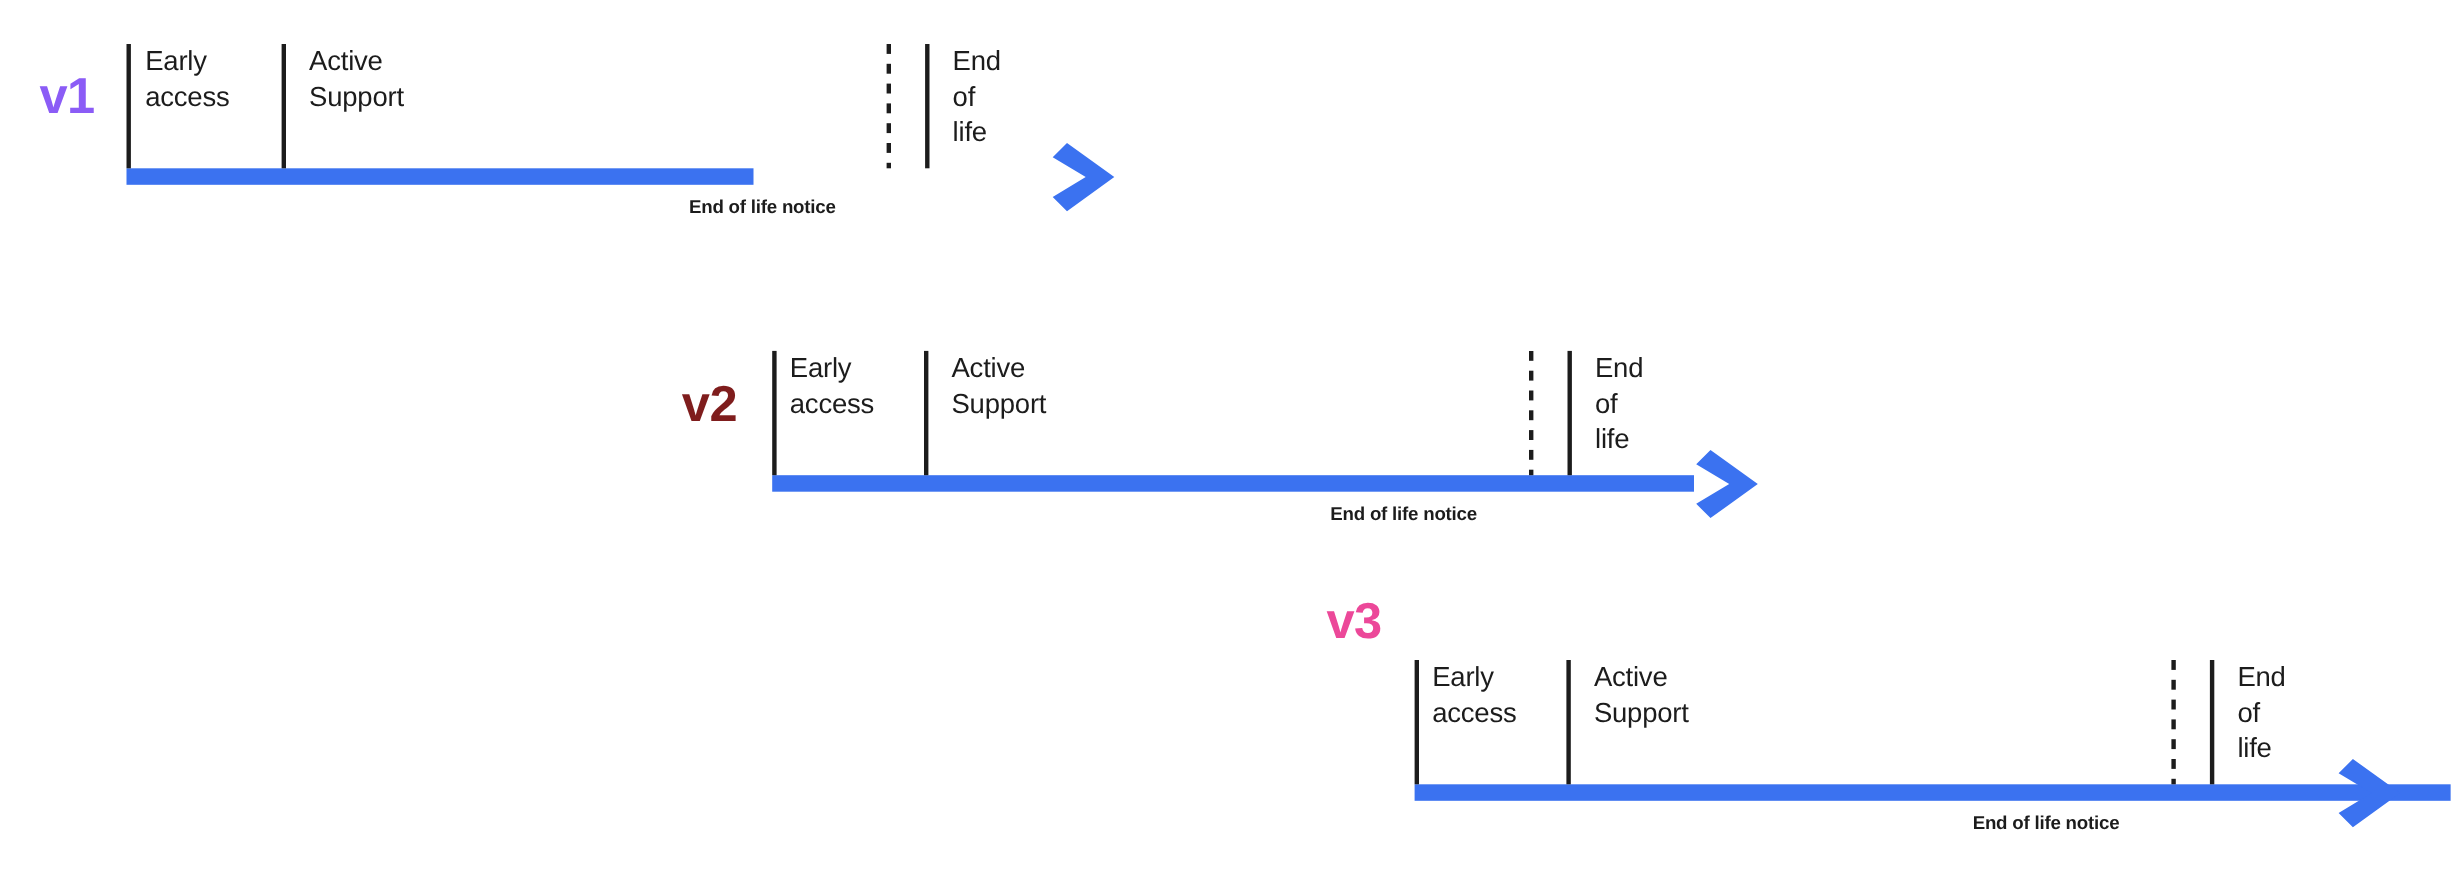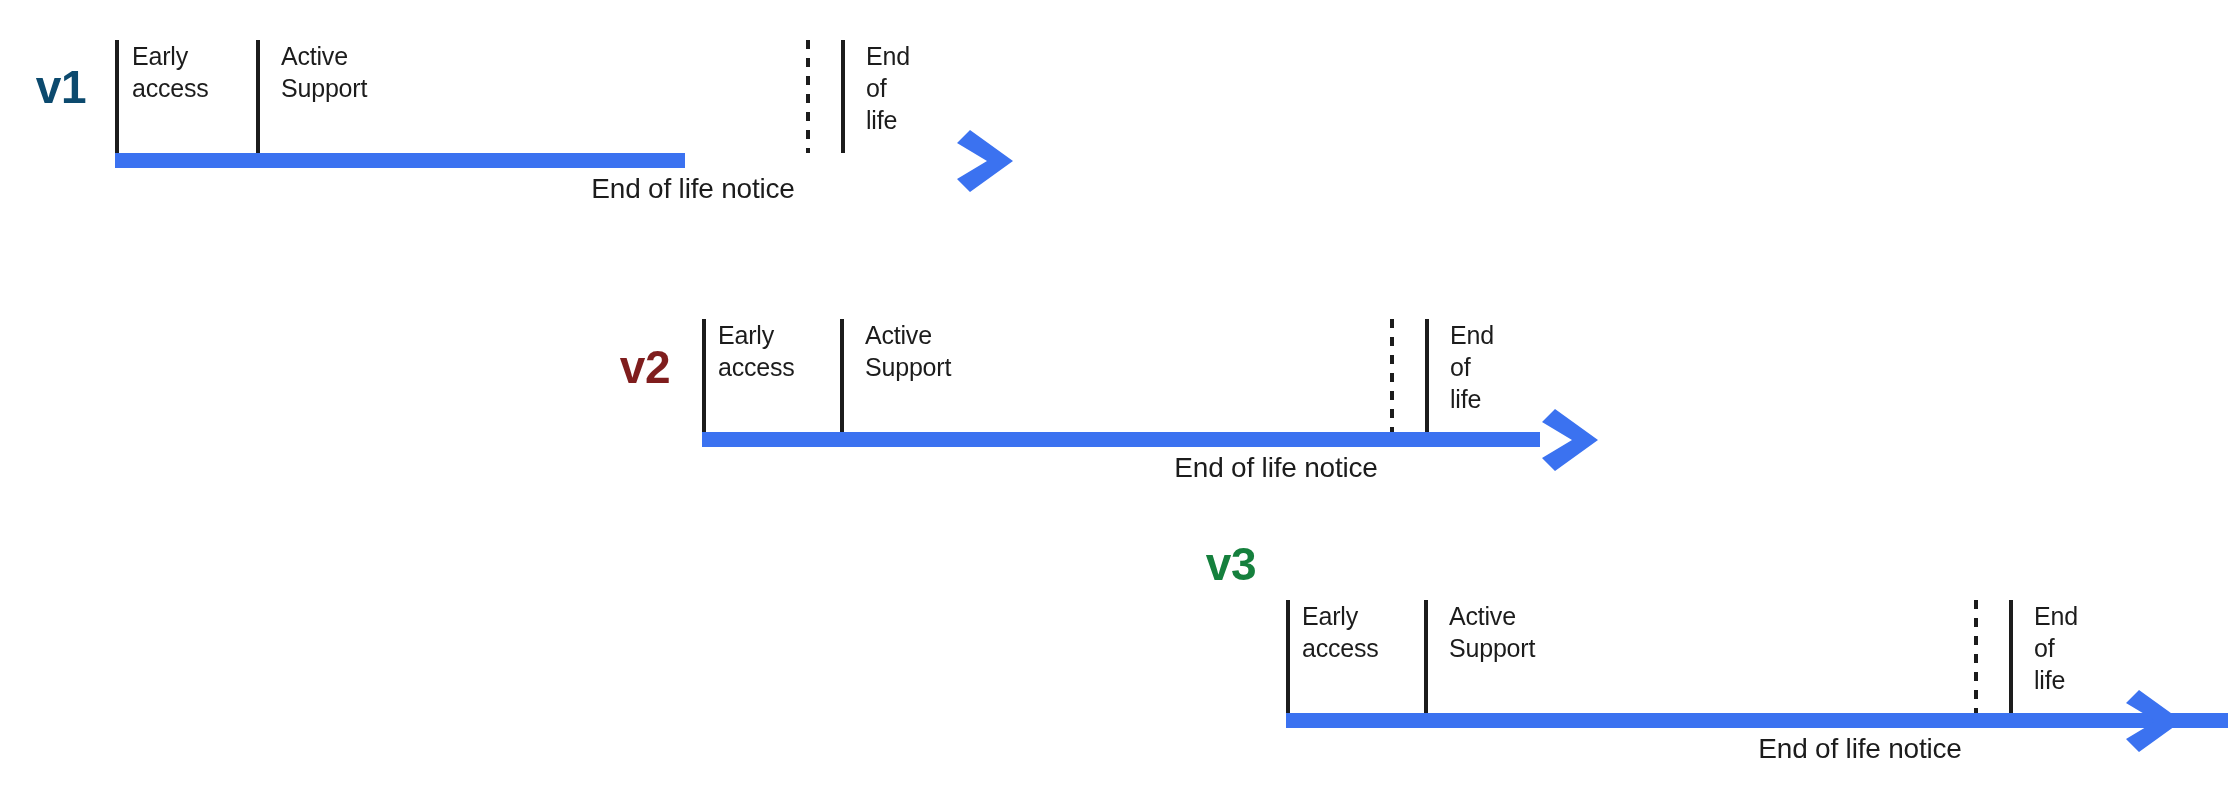--- a/index.html
+++ b/index.html
@@ -83,35 +83,35 @@
     font-weight: 400;
     color: #1c1c1c;
     line-height: 32px;
     letter-spacing: -0.2px;
     white-space: pre-line;
   }
 
   
   .notice-label {
     position: absolute;
-    font-size: 28px;
-    font-weight: 400;
+    font-size: 17px;
+    font-weight: 700;
     color: #1c1c1c;
     line-height: 30px;
     letter-spacing: -0.2px;
     white-space: nowrap;
     text-align: center;
   }
 </style>
 </head>
 <body>
 
 <div id="diagram" style="width: 2228px; height: 812px; background: rgb(255, 255, 255);">
     <div class="lifecycle-row">
-      <div class="version-label" style="left: 18px; top: 64px; width: 68px; color: #0c4a6e;">v1</div>
+      <div class="version-label" style="left: 18px; top: 64px; width: 68px; color: #8b5cf6;">v1</div>
       <div class="timeline-shaft" style="left: 115px; top: 153px; width: 570px; background: rgb(59, 114, 240);"></div>
       <div class="timeline-arrowhead" style="left: 957px; top: 130px; width: 56px; height: 62px;">
         <svg viewBox="0 0 56 62" preserveAspectRatio="none" aria-hidden="true">
           <polygon points="13,0 56,31 13,62 0,49 30,31 0,13" fill="#3b72f0"></polygon>
         </svg>
       </div>
       <div class="phase-tick" style="left: 115px; top: 40px; height: 113px; background: rgb(28, 28, 28);"></div>
       <div class="phase-tick" style="left: 256px; top: 40px; height: 113px; background: rgb(28, 28, 28);"></div>
       <div class="phase-tick" style="left: 841px; top: 40px; height: 113px; background: rgb(28, 28, 28);"></div>
       <div class="notice-tick" style="left: 806px; top: 40px; height: 113px;"></div>
@@ -133,21 +133,21 @@
       <div class="phase-tick" style="left: 840px; top: 319px; height: 113px; background: rgb(28, 28, 28);"></div>
       <div class="phase-tick" style="left: 1425px; top: 319px; height: 113px; background: rgb(28, 28, 28);"></div>
       <div class="notice-tick" style="left: 1390px; top: 319px; height: 113px;"></div>
       <div class="phase-label" style="left: 718px; top: 319px; color: rgb(28, 28, 28);">Early
 access</div>
       <div class="phase-label" style="left: 865px; top: 319px; color: rgb(28, 28, 28);">Active Support</div>
       <div class="phase-label" style="left: 1450px; top: 319px; color: rgb(28, 28, 28);">End of life</div>
       <div class="notice-label" style="left: 1131px; top: 453px; width: 290px; color: rgb(28, 28, 28);">End of life notice</div>
     </div>
     <div class="lifecycle-row">
-      <div class="version-label" style="left: 1188px; top: 541px; width: 68px; color: #15803d;">v3</div>
+      <div class="version-label" style="left: 1188px; top: 541px; width: 68px; color: #ec4899;">v3</div>
       <div class="timeline-shaft" style="left: 1286px; top: 713px; width: 1252px; background: rgb(59, 114, 240);"></div>
       <div class="timeline-arrowhead" style="left: 2126px; top: 690px; width: 56px; height: 62px;">
         <svg viewBox="0 0 56 62" preserveAspectRatio="none" aria-hidden="true">
           <polygon points="13,0 56,31 13,62 0,49 30,31 0,13" fill="#3b72f0"></polygon>
         </svg>
       </div>
       <div class="phase-tick" style="left: 1286px; top: 600px; height: 113px; background: rgb(28, 28, 28);"></div>
       <div class="phase-tick" style="left: 1424px; top: 600px; height: 113px; background: rgb(28, 28, 28);"></div>
       <div class="phase-tick" style="left: 2009px; top: 600px; height: 113px; background: rgb(28, 28, 28);"></div>
       <div class="notice-tick" style="left: 1974px; top: 600px; height: 113px;"></div>

